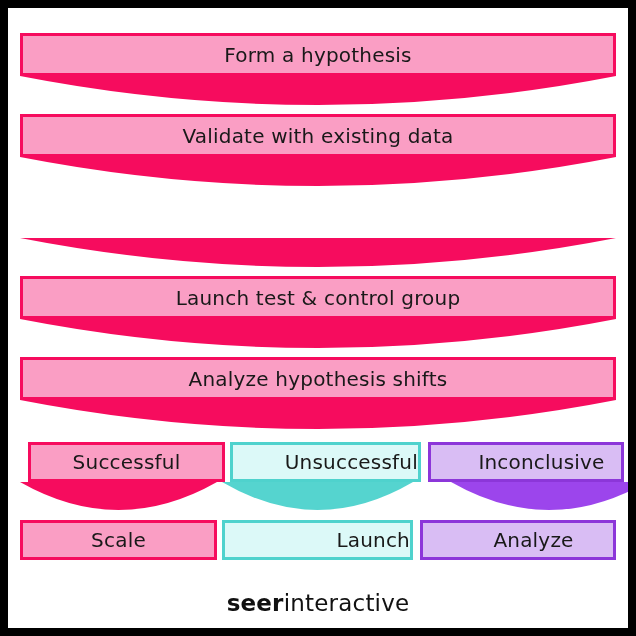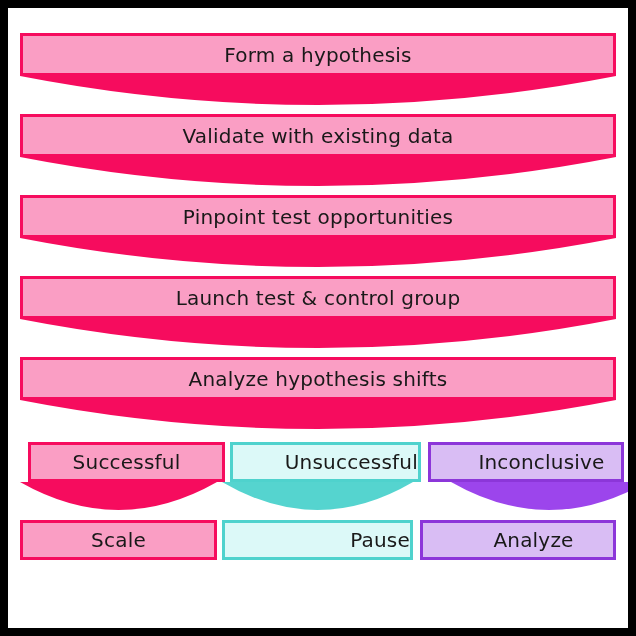--- a/index.html
+++ b/index.html
@@ -101,23 +101,20 @@
 
   <div class="node step-node s1">
     <span>Validate with existing data</span>
   </div>
   <div class="arrow step-arrow a1">
     <svg viewBox="0 0 596 30" preserveAspectRatio="none">
         <path d="M0 0 H596 Q298 58 0 0 Z"></path>
       </svg>
   </div>
 
-  <div class="node step-node s2">
-    <span>Pinpoint test opportunities</span>
-  </div>
   <div class="arrow step-arrow a2">
     <svg viewBox="0 0 596 30" preserveAspectRatio="none">
         <path d="M0 0 H596 Q298 58 0 0 Z"></path>
       </svg>
   </div>
 
   <div class="node step-node s3">
     <span>Launch test &amp; control group</span>
   </div>
   <div class="arrow step-arrow a3">
@@ -152,31 +149,34 @@
   <div class="theme-cyan">
     <div class="node branch-node col-1">
       <span>Unsuccessful</span>
     </div>
     <div class="arrow branch-arrow col-1">
       <svg viewBox="0 0 196 29" preserveAspectRatio="none">
           <path d="M0 0 H196 Q98 56 0 0 Z"></path>
         </svg>
     </div>
     <div class="node result-node col-1">
-      <span>Pause</span>
+      <span>Launch</span>
     </div>
   </div>
 
   <div class="theme-purple">
     <div class="node branch-node col-2">
       <span>Inconclusive</span>
     </div>
     <div class="arrow branch-arrow col-2">
       <svg viewBox="0 0 196 29" preserveAspectRatio="none">
           <path d="M0 0 H196 Q98 56 0 0 Z"></path>
         </svg>
     </div>
     <div class="node result-node col-2">
       <span>Analyze</span>
     </div>
   </div>
 
+  <div class="logo">
+    <span class="bold">seer</span><span class="reg">interactive</span>
+  </div>
 </div>
 
 </body></html>

